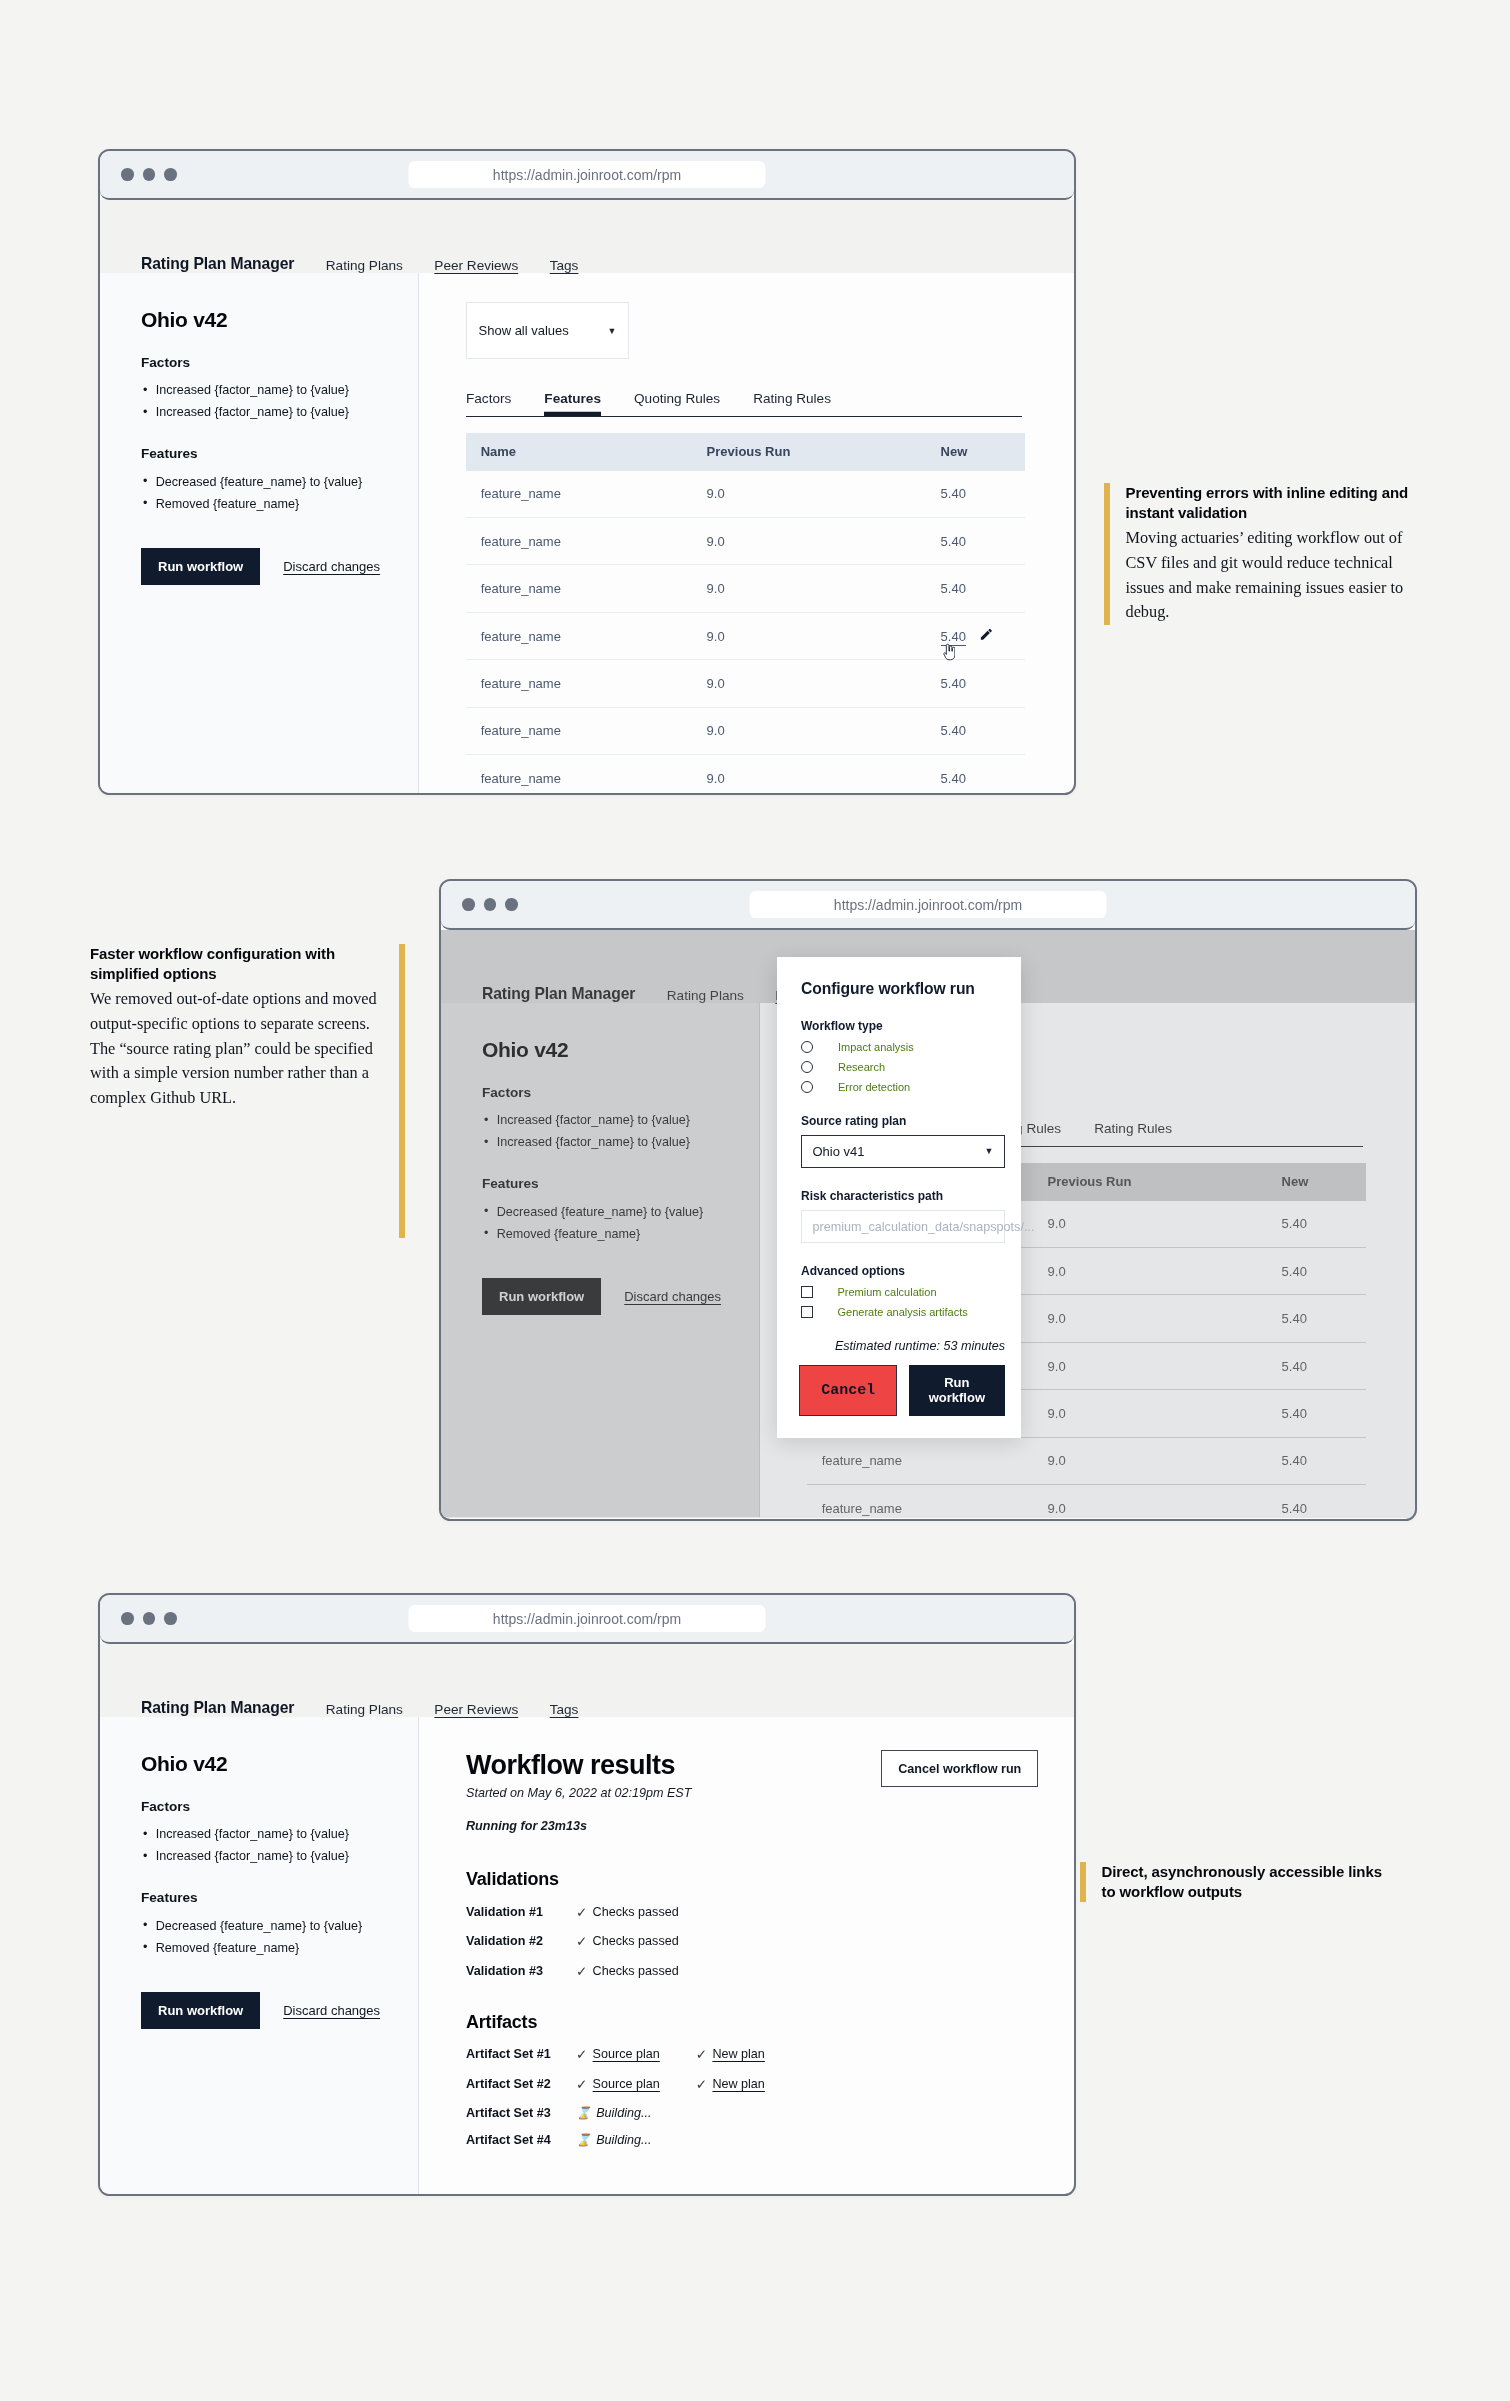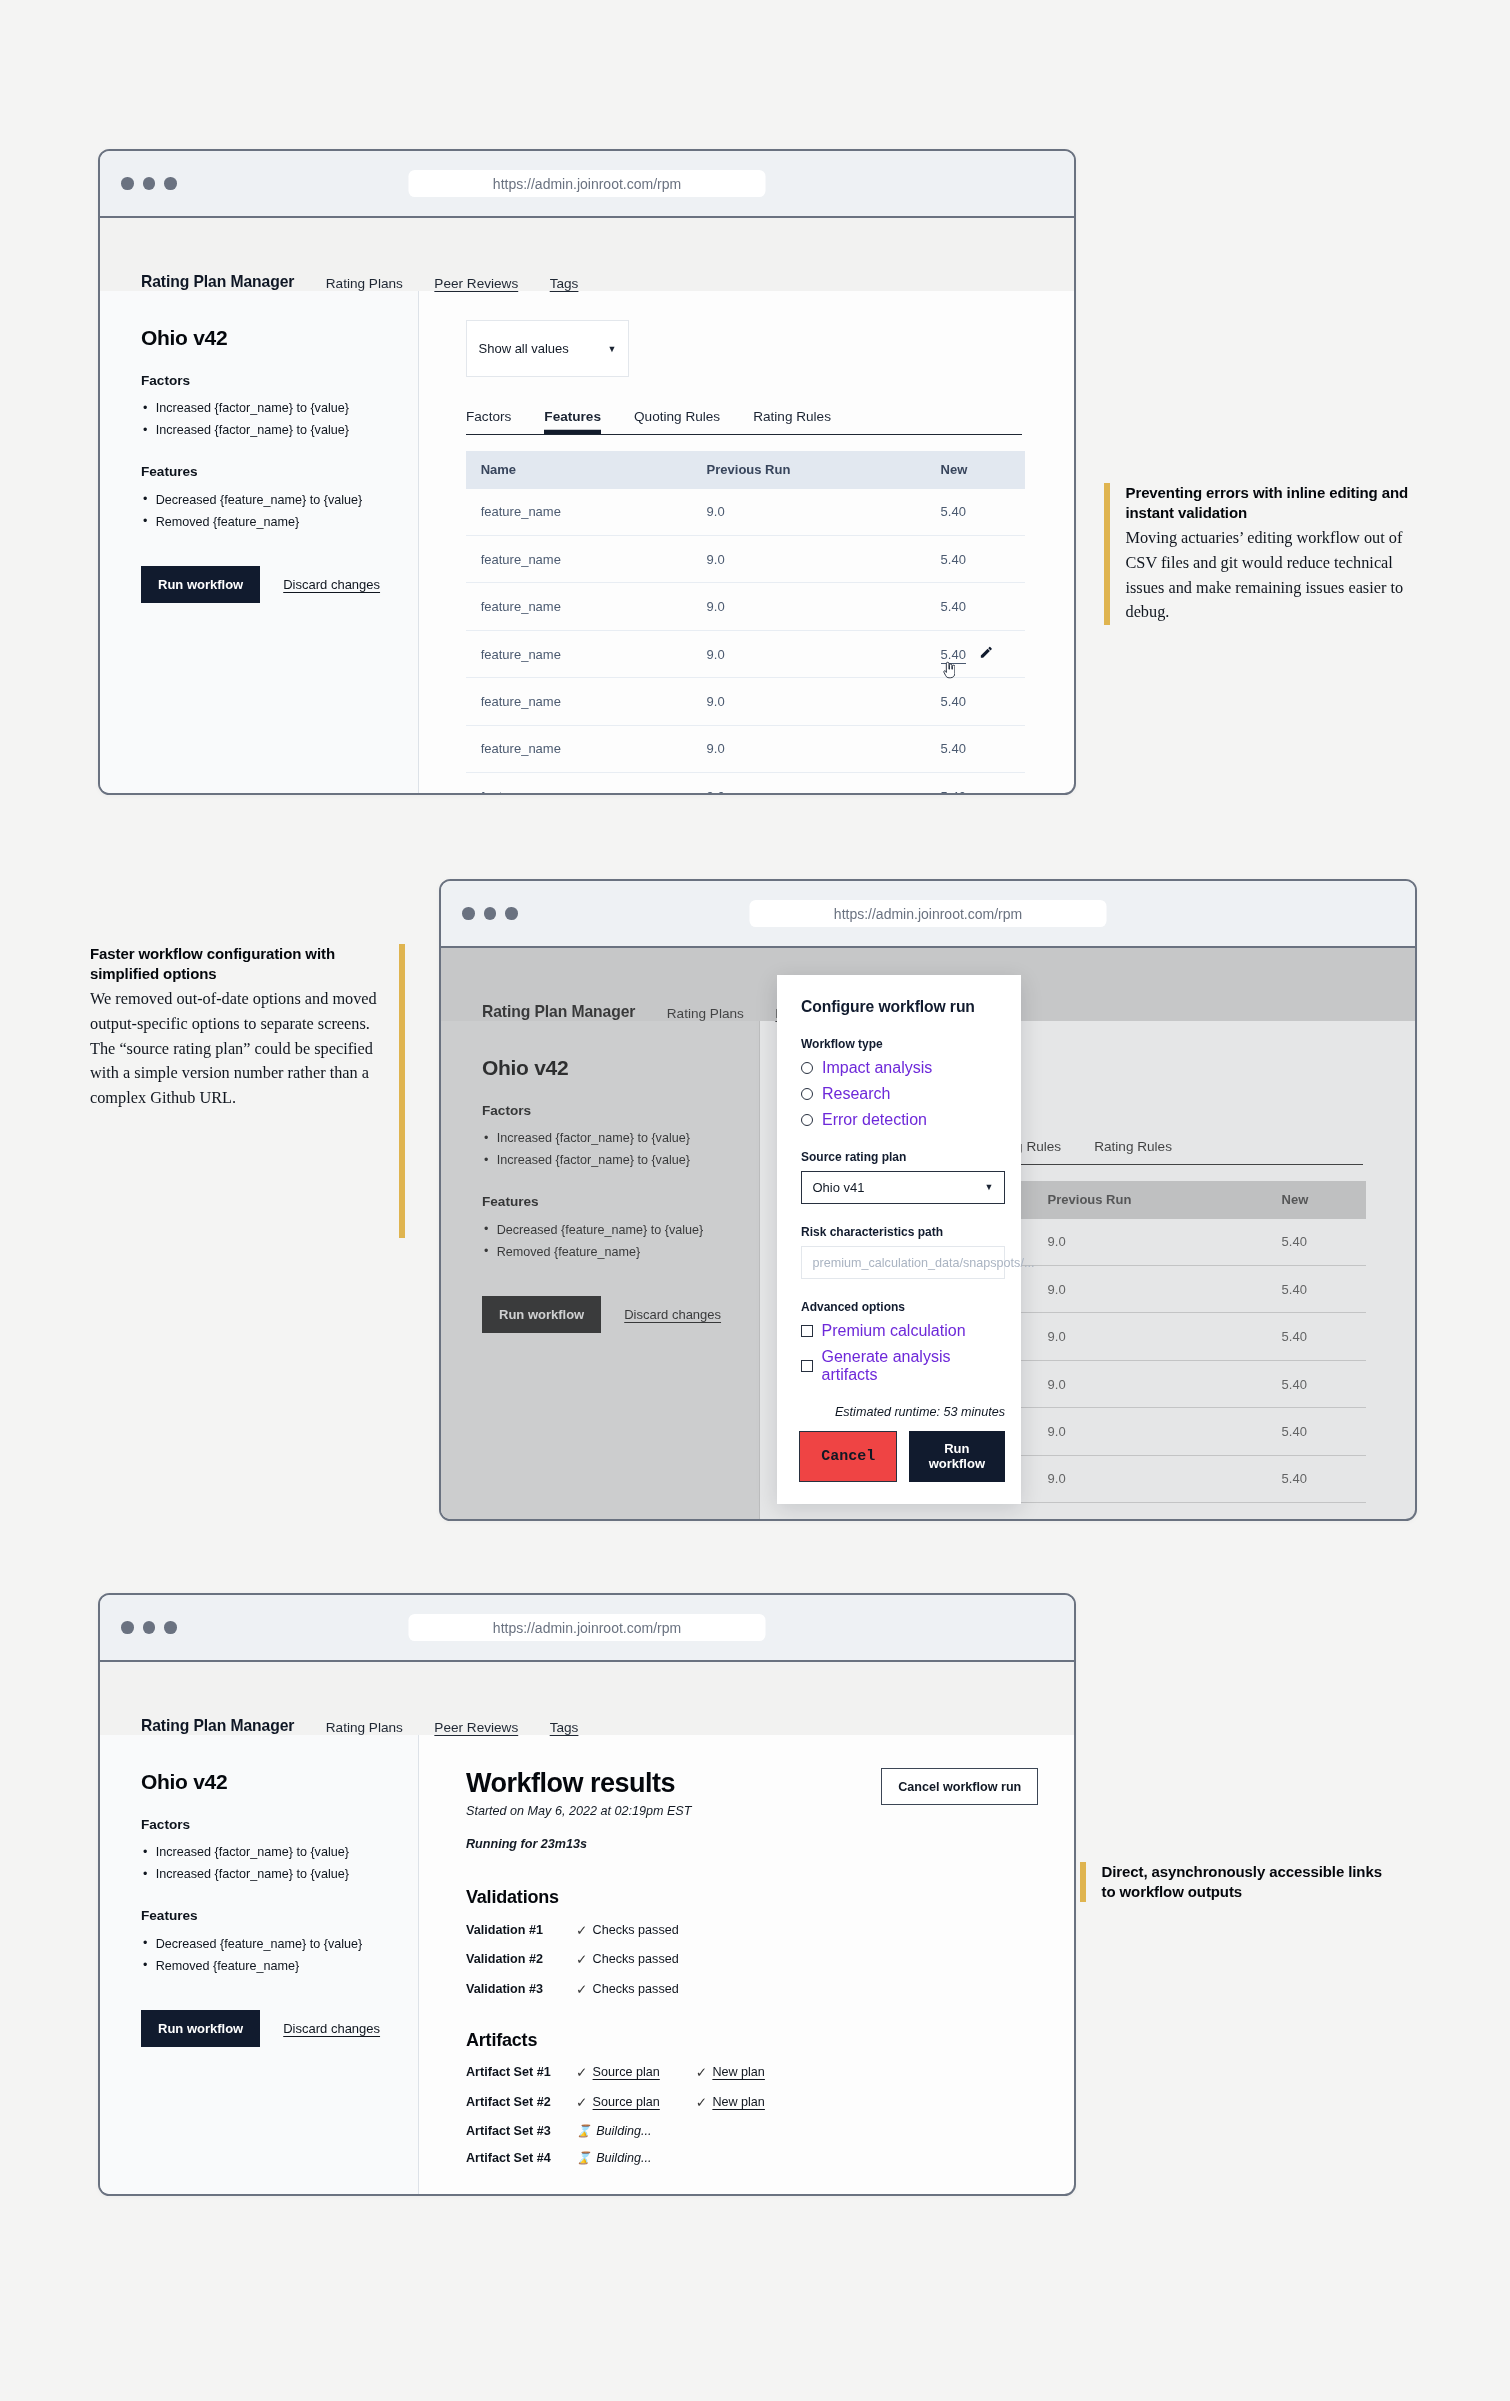--- a/index.html
+++ b/index.html
@@ -14,26 +14,27 @@
   
   .browser {
     position: absolute;
     background: #fdfdfd;
     border: 2.6px solid #6a7280;
     border-radius: 11.5px;
     overflow: hidden;
     box-shadow: 0 1px 5.2px rgba(0,0,0,0.04);
   }
   .chrome {
-    height: 67px;
+    height: 49px;
     background: #eef1f4;
     border-bottom: 2.6px solid #6a7280;
     display: flex;
     align-items: center;
     position: relative;
+    border-radius: 9px;
   }
   .dots { display: flex; gap: 9px; margin-left: 21px; }
   .dot { width: 12.6px; height: 12.6px; border-radius: 50%; background: #6a7280; }
   .urlbar {
     position: absolute;
     left: 50%; transform: translateX(-50%);
     background: #ffffff;
     border-radius: 6.3px;
     height: 27px;
     width: 357px;
@@ -142,21 +143,21 @@
     width: 244px;
     left: 336px; top: 27px;
     padding: 23px 16px 22px 24px;
     box-shadow: 0 5.2px 21px rgba(10,15,25,0.14);
   }
   .modal h2 { font-size: 15.7px; font-weight: 700; color: #111b2e; letter-spacing: -0.1px; }
   .fieldlabel { font-size: 12px; font-weight: 700; color: #111b2e; margin-top: 21px; }
   .radio-row, .check-row { display: flex; align-items: center; gap: 9px; margin-top: 7.9px; }
   .radio { width: 12px; height: 12px; border: 1.6px solid #27303f; border-radius: 50%; flex: 0 0 12px; }
   .checkbox { width: 11.5px; height: 11.5px; border: 1.6px solid #27303f; flex: 0 0 11.5px; }
-  .opt-label { font-size: 16px; color: #6d28d9; }
+  .opt-label { font-size: 11px; color: #4d7c0f; margin-left: 16px; }
   .modalselect {
     margin-top: 7.3px; height: 33px; border: 1.6px solid #27303f; background: #fff;
     display: flex; align-items: center; justify-content: space-between;
     padding: 0 10.5px; font-size: 13px; color: #121a26; cursor: pointer;
   }
   .modalinput {
     margin-top: 7.3px; height: 33px; border: 1px solid #e3e7ec; background: #fff;
     display: flex; align-items: center; padding: 0 10.5px;
     font-size: 12.6px; color: #aab4c2; cursor: text;
   }

